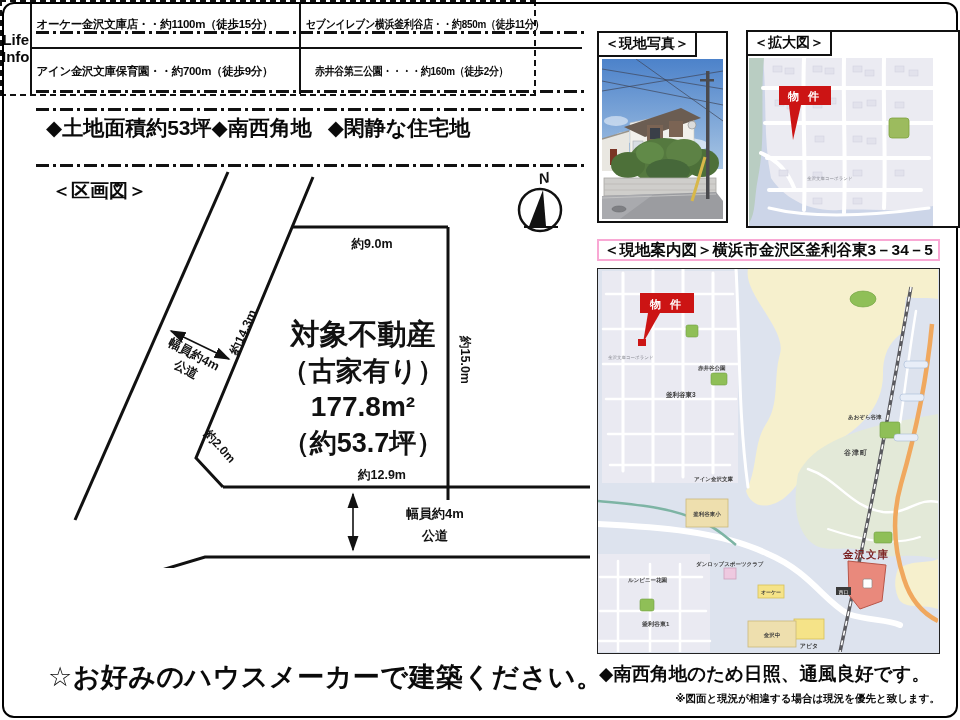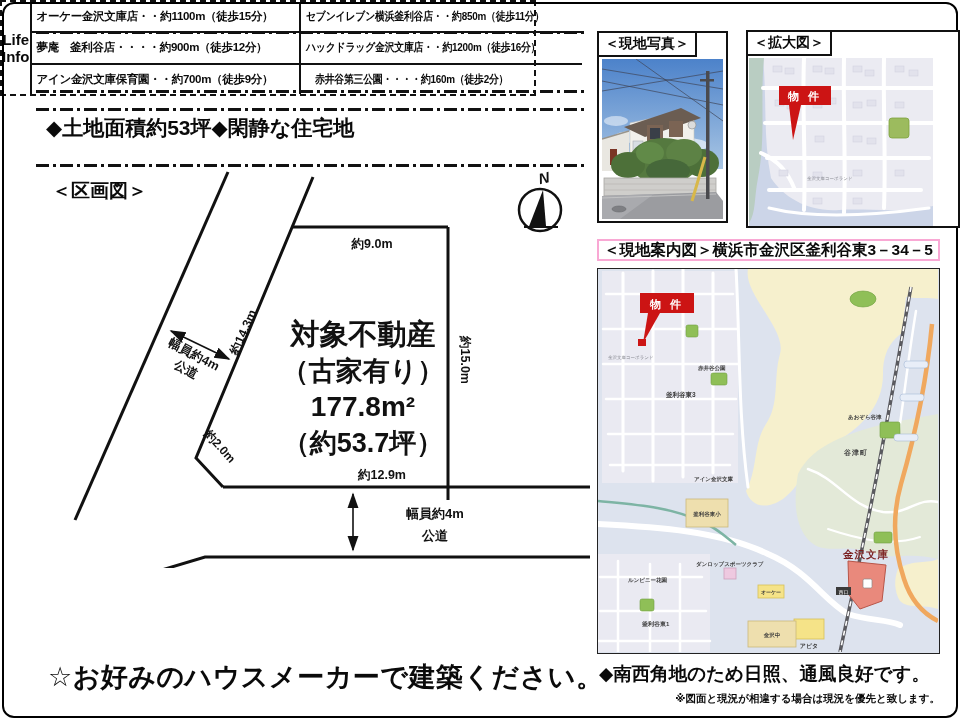--- a/index.html
+++ b/index.html
@@ -39,20 +39,21 @@
 <body>
 
 <div id="stage">
   <div class="page-border"></div>
 
   <div class="ddline" style="top:31px;"></div>
   <div class="ddline" style="top:90px;"></div>
   <div class="ddline" style="top:108px;"></div>
   <div class="abs features">
     <span class="f0">◆土地面積約53坪</span>
+    <span class="f1">◆南西角地</span>
     <span class="f2">◆閑静な住宅地</span>
   </div>
   <div class="ddline" style="top:164px;"></div>
 
   <div class="abs seclabel">＜区画図＞</div>
 
   <svg class="abs" style="left:35px;top:168px;" width="555" height="400" viewBox="0 0 555 400">
     <defs>
       <marker id="ah" orient="auto-start-reverse" markerWidth="12" markerHeight="10" refX="9" refY="3.5">
         <path d="M0,0 L10,3.5 L0,7 z" fill="#111"></path>
@@ -105,26 +106,20 @@
   <div class="lifetable">
     <div class="lt-head">
       <span>Life</span>
       <span>Info</span>
     </div>
     <div class="lt-grid">
       <div class="lt-row">
         <div class="lt-c lt-c1">オーケー金沢文庫店・・約1100m（徒歩15分）</div>
         <div class="lt-c lt-c2">
           <span class="squeeze">セブンイレブン横浜釜利谷店・・約850m（徒歩11分）</span>
-        </div>
-      </div>
-      <div class="lt-row">
-        <div class="lt-c lt-c1">夢庵　釜利谷店・・・・約900m（徒歩12分）</div>
-        <div class="lt-c lt-c2">
-          <span class="squeeze">ハックドラッグ金沢文庫店・・約1200m（徒歩16分）</span>
         </div>
       </div>
       <div class="lt-row">
         <div class="lt-c lt-c1">アイン金沢文庫保育園・・約700m（徒歩9分）</div>
         <div class="lt-c lt-c2">
           <span class="squeeze">赤井谷第三公園・・・・約160m（徒歩2分）</span>
         </div>
       </div>
     </div>
   </div>

